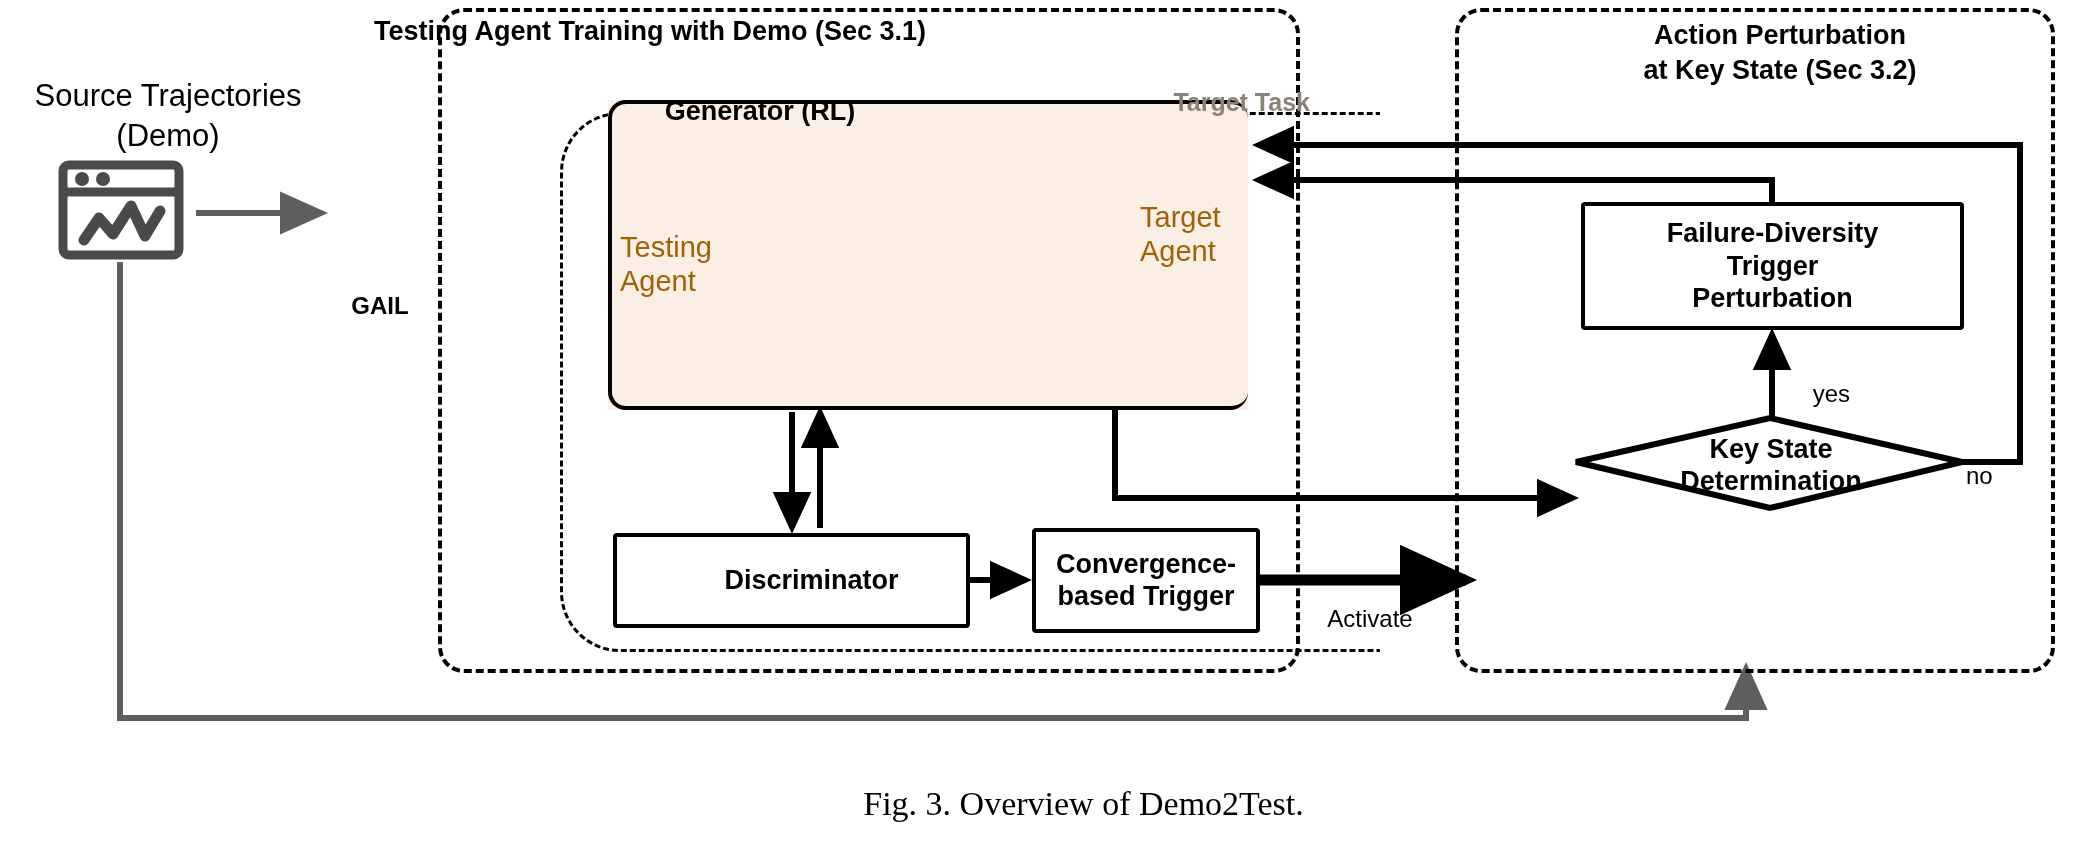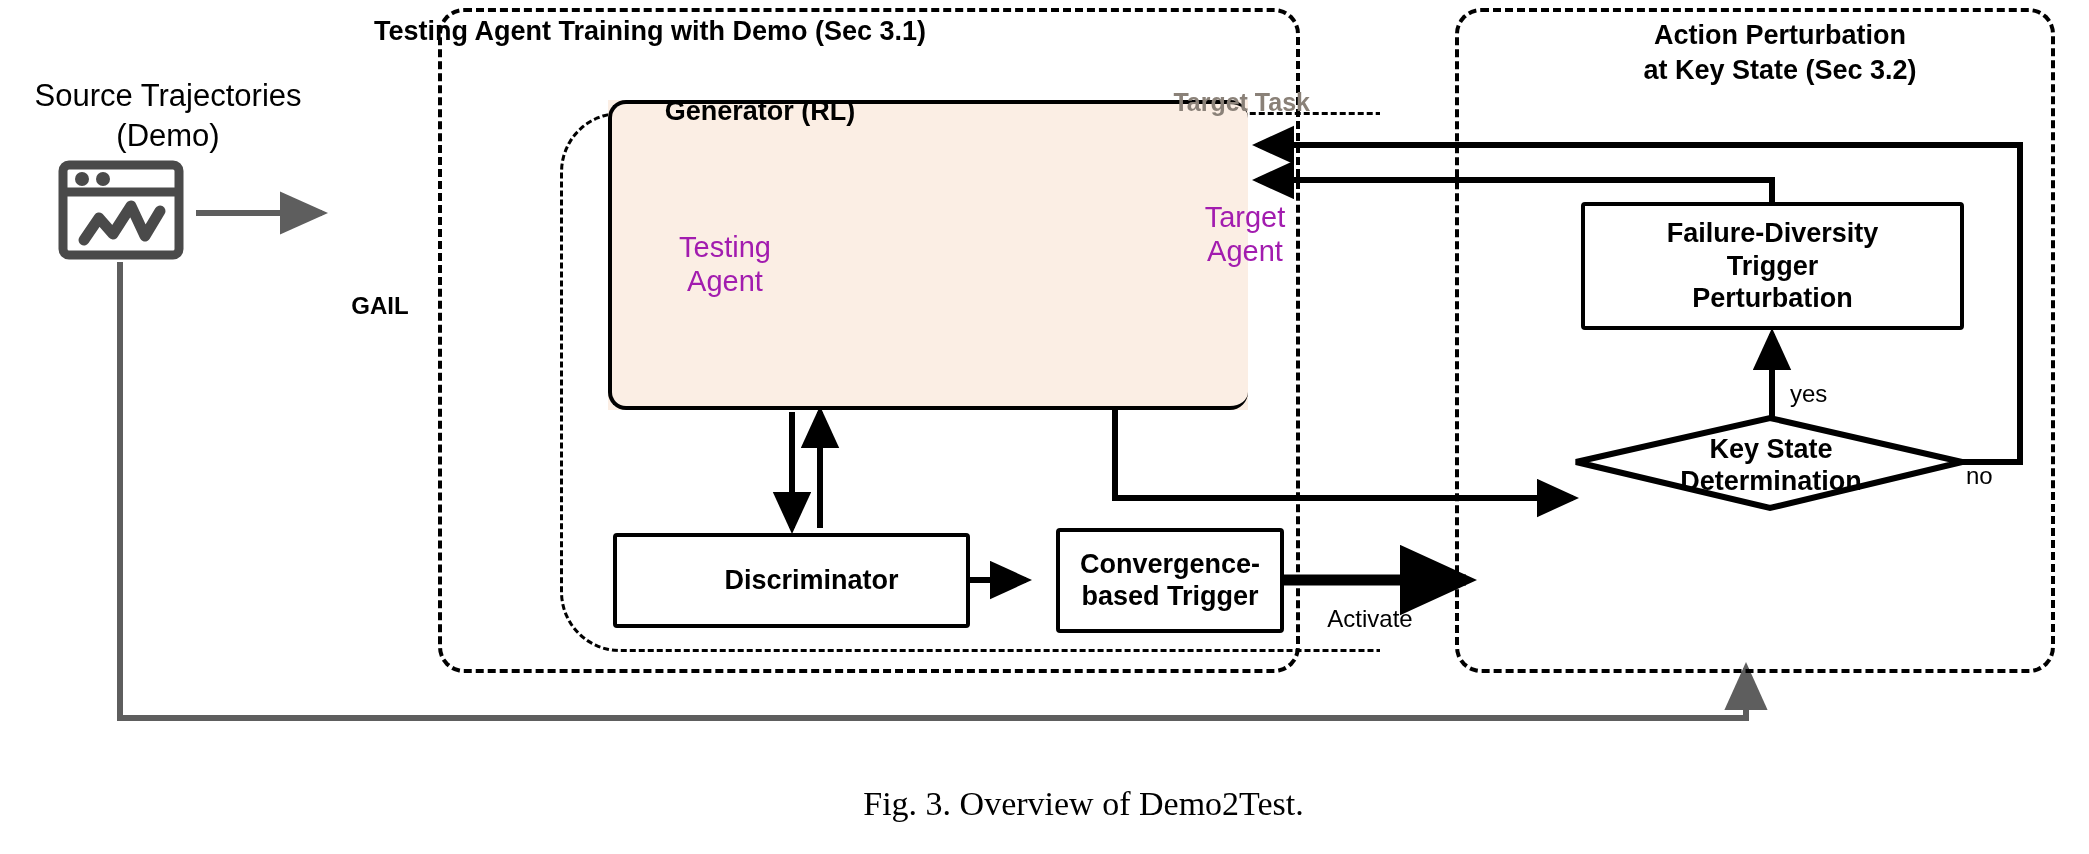--- a/index.html
+++ b/index.html
@@ -59,37 +59,37 @@
     color: #000;
   }
   #target-task-label {
     left: 1100px; top: 88px; width: 210px;
     text-align: right;
     font-weight: bold;
     font-size: 25px;
     color: #8a8178;
   }
   .agent-caption {
-    text-align: center;
+    text-align: left;
     font-size: 29px;
     line-height: 1.18;
-    color: #a21caf;
+    color: #a16207;
   }
   #testing-agent-caption { left: 620px; top: 230px; width: 210px; }
   #target-agent-caption  { left: 1140px; top: 200px; width: 210px; }
 
   #activate-label {
     left: 1300px; top: 605px; width: 140px;
     text-align: center;
     font-size: 24px;
     color: #000;
   }
   #yes-label {
     left: 1790px; top: 380px; width: 60px;
-    text-align: left;
+    text-align: right;
     font-size: 24px;
     color: #000;
   }
   #no-label {
     left: 1966px; top: 462px; width: 50px;
     text-align: left;
     font-size: 24px;
     color: #000;
   }
   #figure-caption {
@@ -116,21 +116,20 @@
   }
   #discriminator-box {
     left: 613px; top: 533px; width: 357px; height: 95px;
     font-size: 27px;
     padding-left: 40px;
   }
   #trigger-box {
     left: 1032px; top: 528px; width: 228px; height: 105px;
     font-size: 27px;
     line-height: 1.15;
-    margin-left: 24px;
   }
   #perturbation-box {
     left: 1581px; top: 202px; width: 383px; height: 128px;
     font-size: 27px;
     line-height: 1.22;
   }
 
   
   .dashed-panel {
     border: 4px dashed #000;

